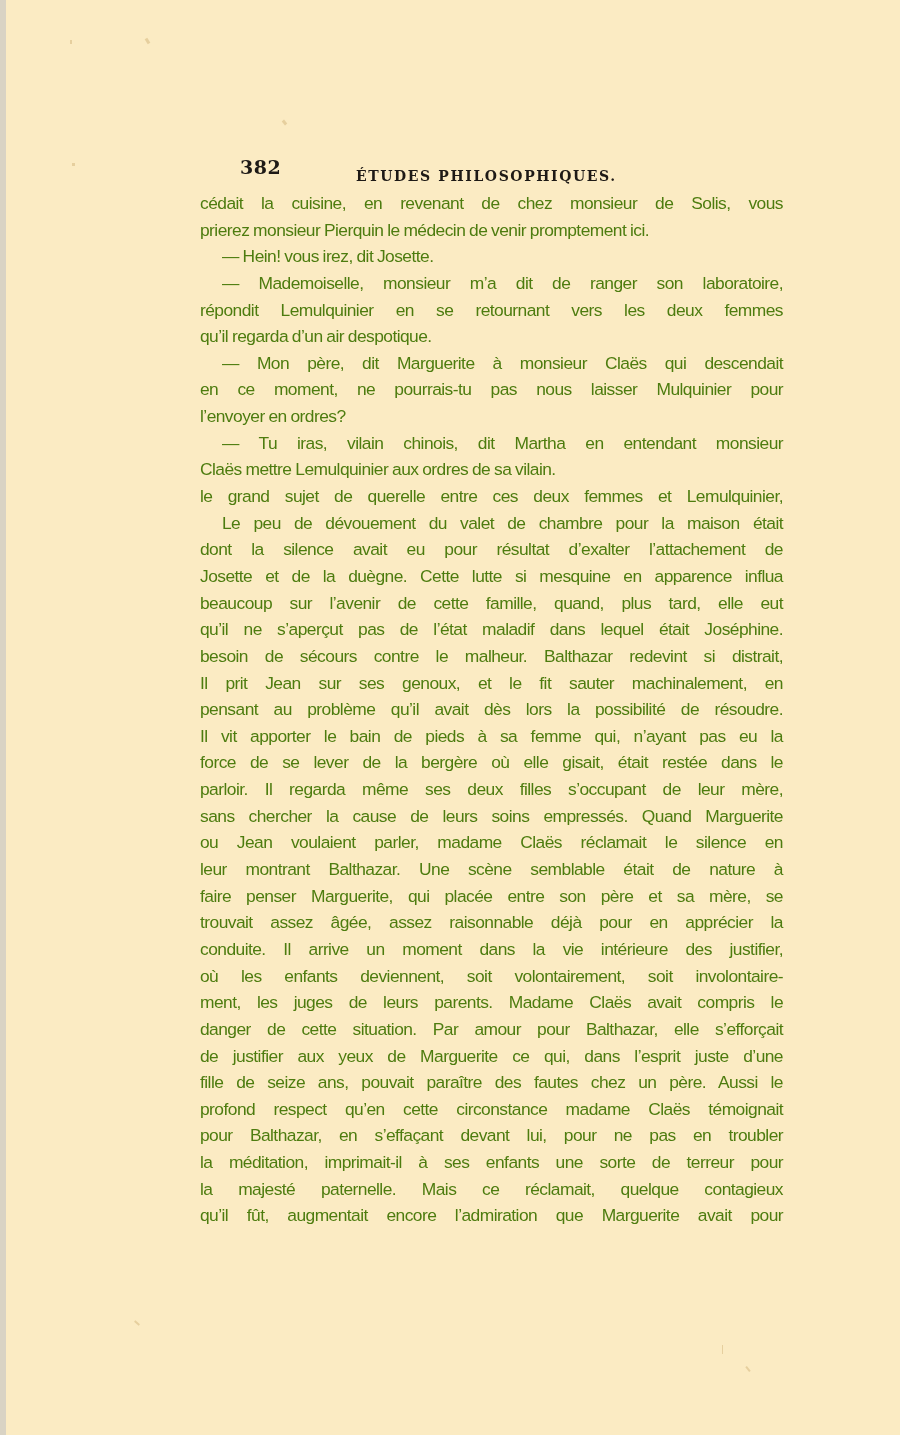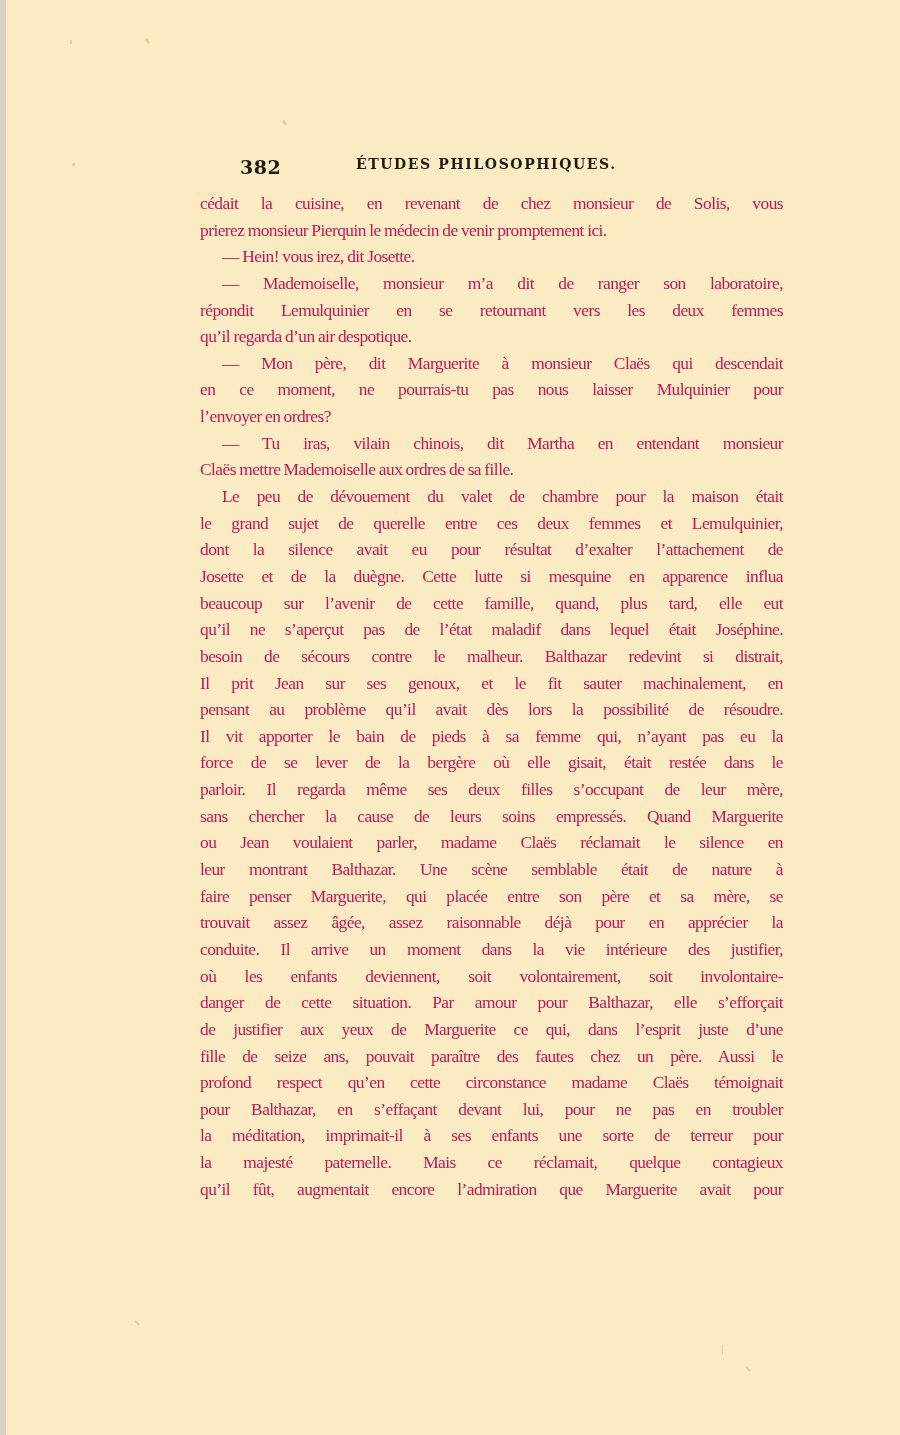--- a/index.html
+++ b/index.html
@@ -39,34 +39,34 @@
       left: 0;
       top: 0;
       font-size: 19px;
       font-weight: bold;
       letter-spacing: 0.5px;
       margin-left: 40px;
     }
     .running-title {
       position: absolute;
       left: 156px;
-      top: 0;
+      top: 12px;
       font-size: 14px;
       font-weight: bold;
       letter-spacing: 1.6px;
     }
     .body-text {
       position: absolute;
       left: 200px;
       top: 190px;
       width: 583px;
-      font-family: Liberation Serif, serif;
+      font-family: Liberation Sans, sans-serif;
       font-size: 17.4px;
       line-height: 26.65px;
-      color: #be185d;
+      color: #4d7c0f;
     }
     .line {
       display: block;
       white-space: nowrap;
       text-align: justify;
       text-align-last: justify;
       height: 26.65px;
       letter-spacing: -0.55px;
       word-spacing: -0.5px;
     }
@@ -114,42 +114,43 @@
       <span class="line">répondit Lemulquinier en se retournant vers les deux femmes</span>
       <span class="line last">qu’il regarda d’un air despotique.</span>
     </div>
     <div>
       <span class="line indent">— Mon père, dit Marguerite à monsieur Claës qui descendait</span>
       <span class="line">en ce moment, ne pourrais-tu pas nous laisser Mulquinier pour</span>
       <span class="line last">l’envoyer en ordres?</span>
     </div>
     <div>
       <span class="line indent">— Tu iras, vilain chinois, dit Martha en entendant monsieur</span>
-      <span class="line last">Claës mettre Mademoiselle aux ordres de sa fille.</span>
+      <span class="line last">Claës mettre Lemulquinier aux ordres de sa vilain.</span>
     </div>
     <div>
+      <span class="line">le grand sujet de querelle entre ces deux femmes et Lemulquinier,</span>
       <span class="line indent">Le peu de dévouement du valet de chambre pour la maison était</span>
-      <span class="line">le grand sujet de querelle entre ces deux femmes et Lemulquinier,</span>
       <span class="line">dont la silence avait eu pour résultat d’exalter l’attachement de</span>
       <span class="line">Josette et de la duègne. Cette lutte si mesquine en apparence influa</span>
       <span class="line">beaucoup sur l’avenir de cette famille, quand, plus tard, elle eut</span>
       <span class="line">qu’il ne s’aperçut pas de l’état maladif dans lequel était Joséphine.</span>
       <span class="line">besoin de sécours contre le malheur. Balthazar redevint si distrait,</span>
       <span class="line">Il prit Jean sur ses genoux, et le fit sauter machinalement, en</span>
       <span class="line">pensant au problème qu’il avait dès lors la possibilité de résoudre.</span>
       <span class="line">Il vit apporter le bain de pieds à sa femme qui, n’ayant pas eu la</span>
       <span class="line">force de se lever de la bergère où elle gisait, était restée dans le</span>
       <span class="line">parloir. Il regarda même ses deux filles s’occupant de leur mère,</span>
       <span class="line">sans chercher la cause de leurs soins empressés. Quand Marguerite</span>
       <span class="line">ou Jean voulaient parler, madame Claës réclamait le silence en</span>
       <span class="line">leur montrant Balthazar. Une scène semblable était de nature à</span>
       <span class="line">faire penser Marguerite, qui placée entre son père et sa mère, se</span>
       <span class="line">trouvait assez âgée, assez raisonnable déjà pour en apprécier la</span>
       <span class="line">conduite. Il arrive un moment dans la vie intérieure des justifier,</span>
       <span class="line">où les enfants deviennent, soit volontairement, soit involontaire-</span>
+      <span class="line">ment, les juges de leurs parents. Madame Claës avait compris le</span>
       <span class="line">danger de cette situation. Par amour pour Balthazar, elle s’efforçait</span>
       <span class="line">de justifier aux yeux de Marguerite ce qui, dans l’esprit juste d’une</span>
       <span class="line">fille de seize ans, pouvait paraître des fautes chez un père. Aussi le</span>
       <span class="line">profond respect qu’en cette circonstance madame Claës témoignait</span>
       <span class="line">pour Balthazar, en s’effaçant devant lui, pour ne pas en troubler</span>
       <span class="line">la méditation, imprimait-il à ses enfants une sorte de terreur pour</span>
       <span class="line">la majesté paternelle. Mais ce réclamait, quelque contagieux</span>
       <span class="line">qu’il fût, augmentait encore l’admiration que Marguerite avait pour</span>
     </div>
   </div>

